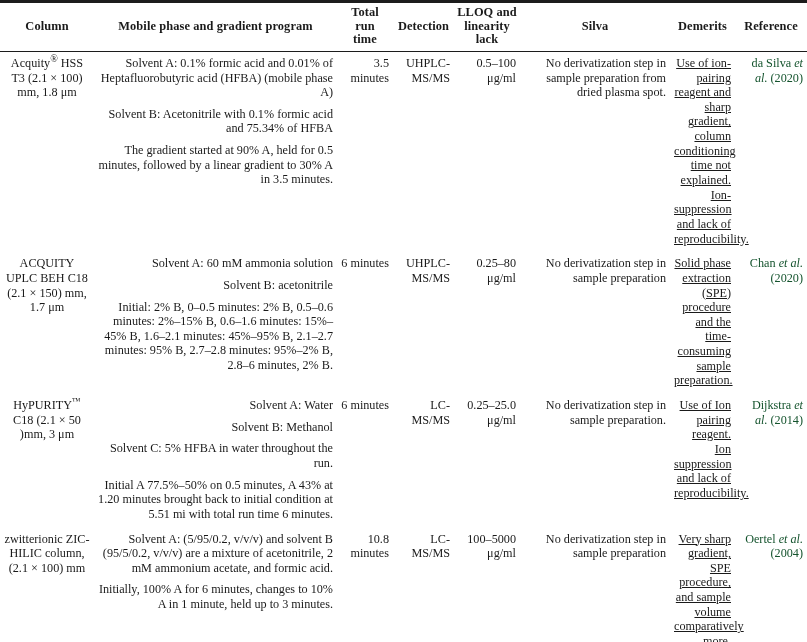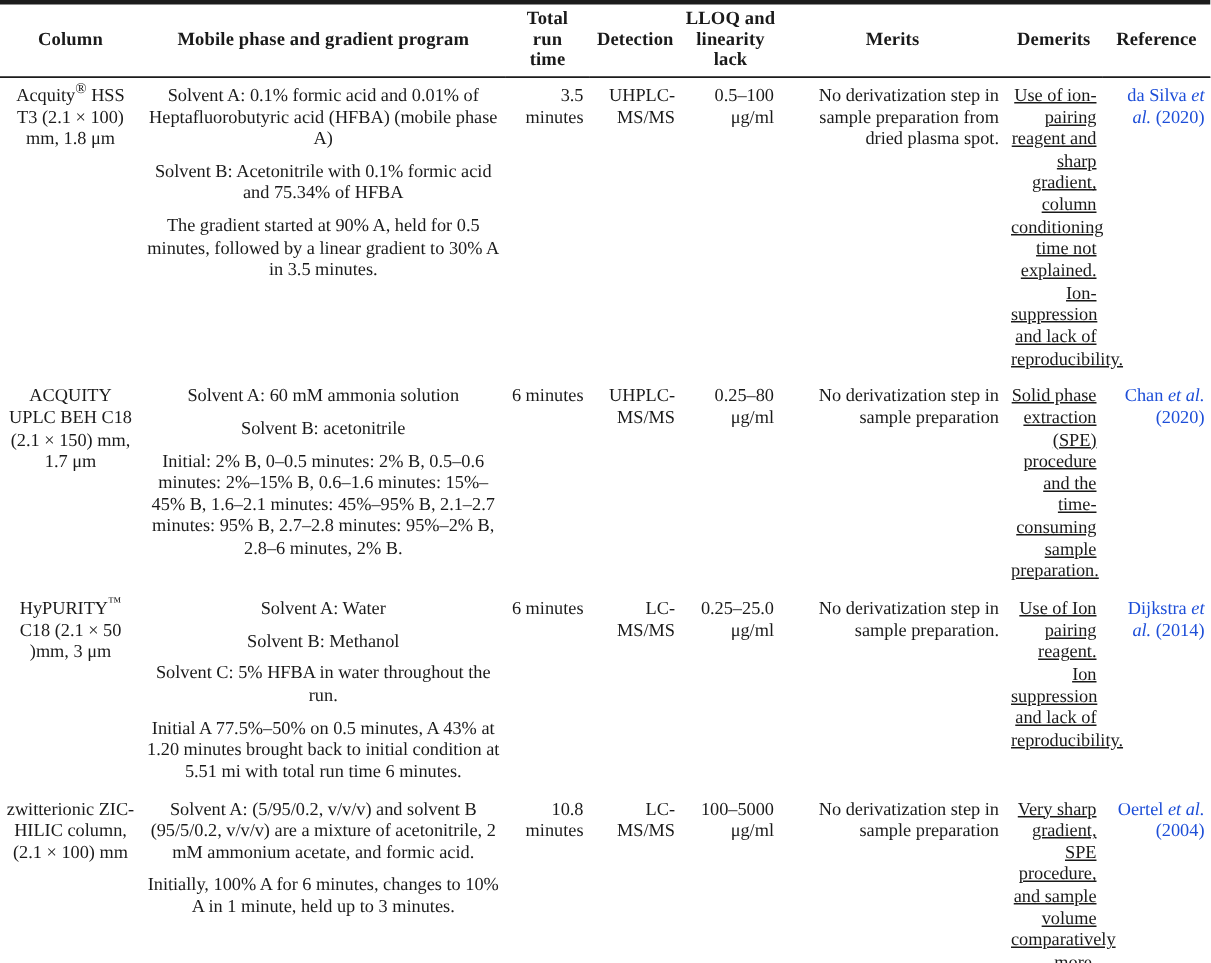--- a/index.html
+++ b/index.html
@@ -40,37 +40,36 @@
     font-size: 12.2px;
     line-height: 1.2;
     padding: 4px 4px 6px 4px;
     text-align: right;
   }
   td.col-column {
     text-align: center;
     margin-top: 48px;
   }
   td.col-mobile {
-    text-align: center;
   }
   td.col-mobile .para {
     margin: 0 0 7px 0;
   }
   td.col-mobile .para:last-child {
     margin-bottom: 0;
   }
   td.col-demerits .para {
     margin: 0 0 9px 0;
     text-decoration: underline;
   }
   td.col-demerits .para:last-child {
     margin-bottom: 0;
   }
   td.col-reference {
-    color: #1d4ed8;
+    color: #14532d;
   }
   td.col-reference i {
     font-style: italic;
   }
   .trademark {
     font-size: 9px;
     vertical-align: super;
     line-height: 0;
   }
   .reg {
@@ -112,21 +111,21 @@
           <div>Total</div>
           <div>run</div>
           <div>time</div>
         </th>
         <th>Detection</th>
         <th class="hdr-total">
           <div>LLOQ and</div>
           <div>linearity</div>
           <div>lack</div>
         </th>
-        <th>Merits</th>
+        <th>Silva</th>
         <th>Demerits</th>
         <th>Reference</th>
       </tr>
     </thead>
     <tbody id="table-body">
         <tr>
           <td class="col-column"><span>Acquity</span><span class="reg">®</span><span> HSS T3 (2.1 × 100) mm, 1.8 μm</span></td>
           <td class="col-mobile">
             <div class="para">Solvent A: 0.1% formic acid and 0.01% of Heptafluorobutyric acid (HFBA) (mobile phase A)</div>
             <div class="para">Solvent B: Acetonitrile with 0.1% formic acid and 75.34% of HFBA</div>

